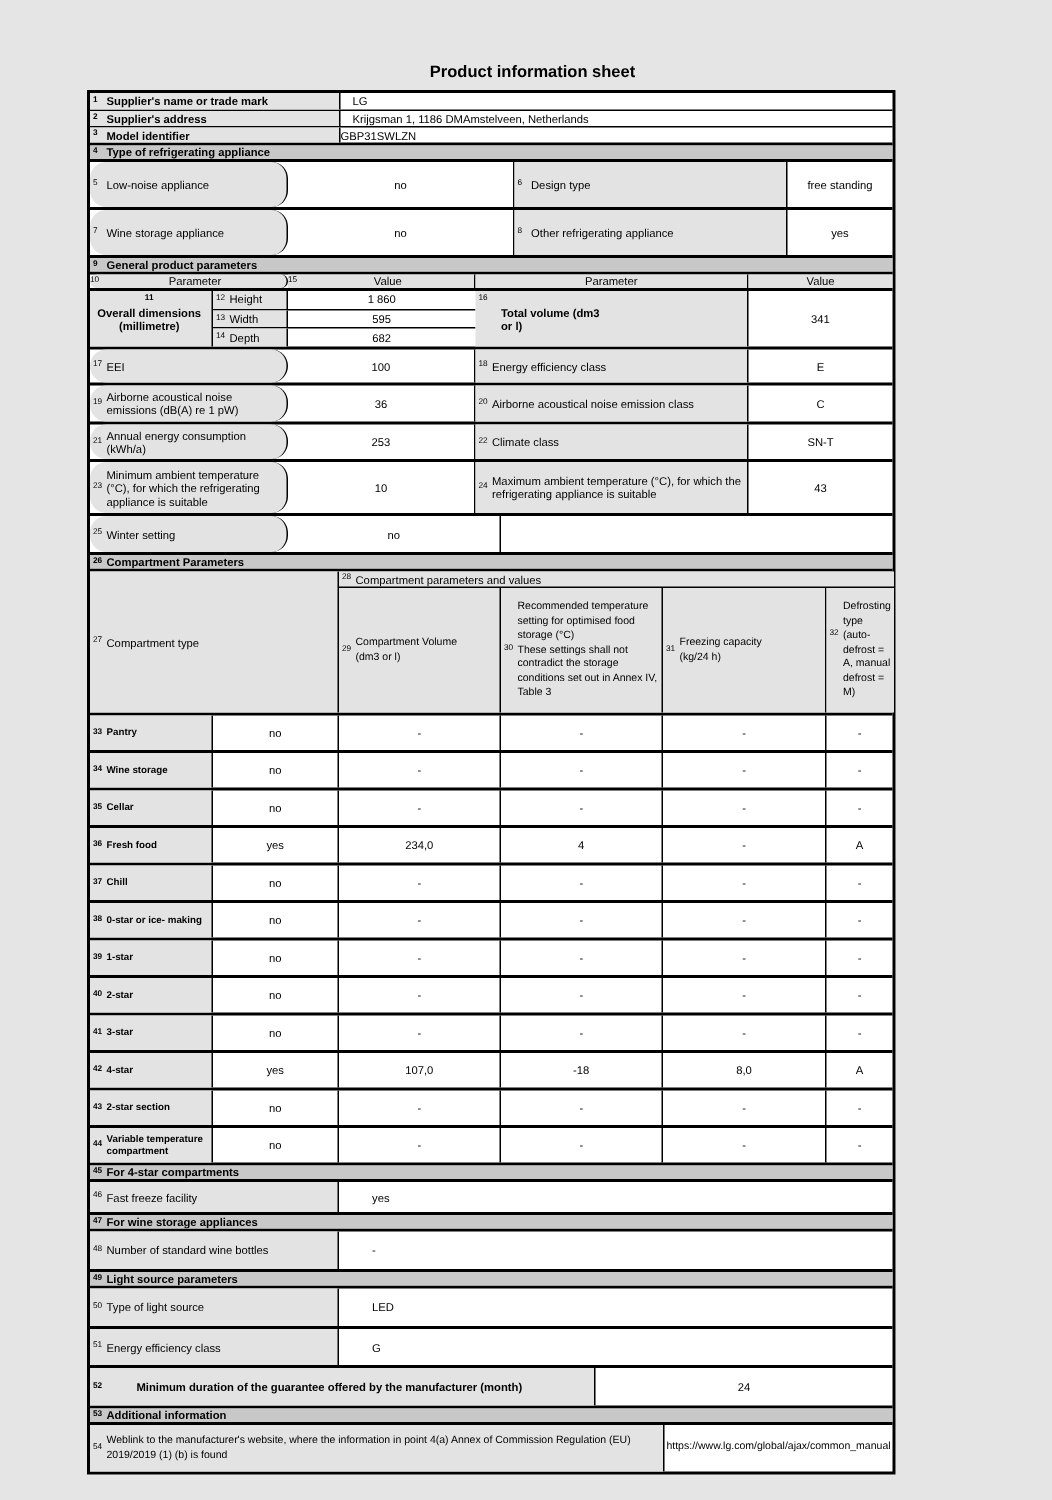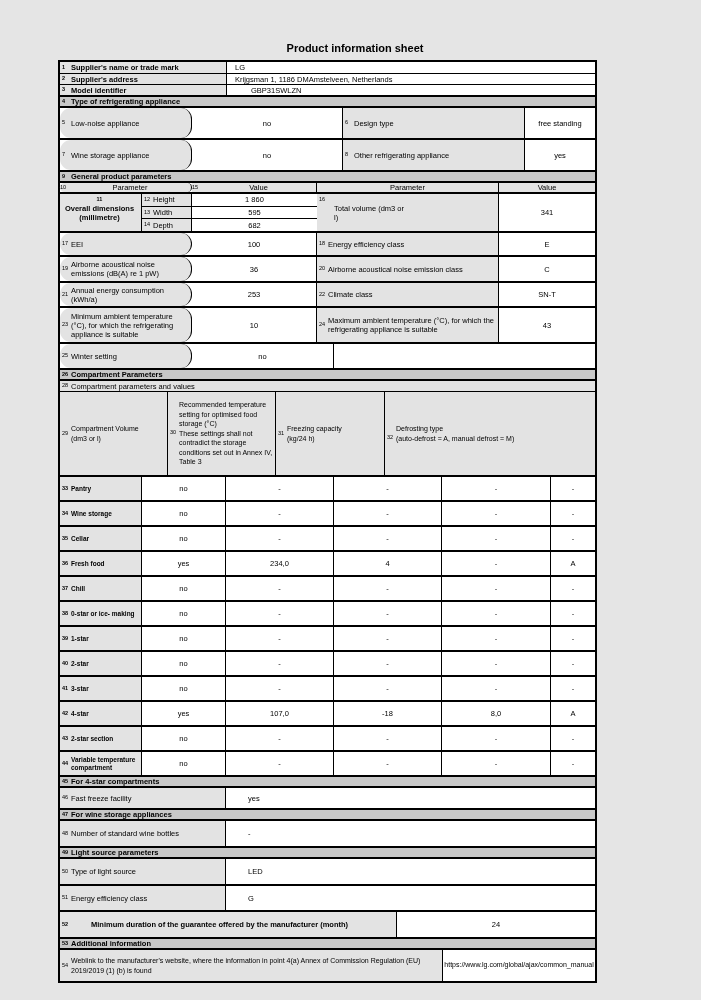--- a/index.html
+++ b/index.html
@@ -49,21 +49,21 @@
   .w108 { flex:0 0 108px; } .w109 { flex:0 0 109px; } .w166 { flex:0 0 166px; }
   .w337 { flex:0 0 337px;gap:20px; } .w383 { flex:0 0 383px; }
   .grow { flex:1 1 auto; }
   
   .dimcol { flex:0 0 175px; display:flex; flex-direction:column; }
   .dimsub { display:flex; flex:1; border-top:1px solid #000; }
   .dimsub.first { border-top:none; }
   .dimsub .cell { border-bottom:none; }
   .dims-outer-label { justify-content:center; text-align:center; padding-left:0; }
   .dims-outer-label .txt { width:72px; }
-  .tv-label { width:80px; padding-left:6px; }
+  .tv-label { width:80px; padding-left:6px;font-weight:bold; }
   
   .comp-header { height:96px; }
   .comp-right { flex:1 1 auto; display:flex; flex-direction:column; }
   .comp-strip { height:11px; display:flex; align-items:center; background:#e3e3e3; border-bottom:1px solid #000; padding:1px 2px; }
   .comp-cols { flex:1; display:flex; }
   .comp-cols .cell { font-size:7px; line-height:1.35; }
   .hdr-block { display:block; }
   .hdr-line { margin-left:9px; }
   .hdr-numline { display:flex; }
   .hdr-numline .num { margin-top:1px; }
@@ -97,21 +97,21 @@
         <span class="num">2</span>
         <span class="txt">Supplier's address</span>
       </div>
       <div class="cell grow" style="padding-left:8px">Krijgsman 1, 1186 DMAmstelveen, Netherlands</div>
     </div>
     <div class="row thin h11">
       <div class="cell lbl bold w167">
         <span class="num">3</span>
         <span class="txt">Model identifier</span>
       </div>
-      <div class="cell grow" style="padding-left:24px">GBP31SWLZN</div>
+      <div class="cell grow" style="padding-left:0">GBP31SWLZN</div>
     </div>
 
     <div class="row h11">
       <div class="cell sec grow">
         <span class="num">4</span>
         <span class="txt">Type of refrigerating appliance</span>
       </div>
     </div>
 
     <div class="row h32">
@@ -253,20 +253,24 @@
     </div>
 
     <div class="row h11">
       <div class="cell sec grow">
         <span class="num">26</span>
         <span class="txt">Compartment Parameters</span>
       </div>
     </div>
 
     <div class="row comp-header">
+      <div class="cell lbl w166">
+        <span class="num">27</span>
+        <span class="txt">Compartment type</span>
+      </div>
       <div class="comp-right">
         <div class="comp-strip">
           <span class="num">28</span>
           <span class="txt">Compartment parameters and values</span>
         </div>
         <div class="comp-cols">
           <div class="cell lbl w108">
             <span class="num">29</span>
             <span class="txt clamp75">Compartment Volume (dm3 or l)</span>
           </div>

